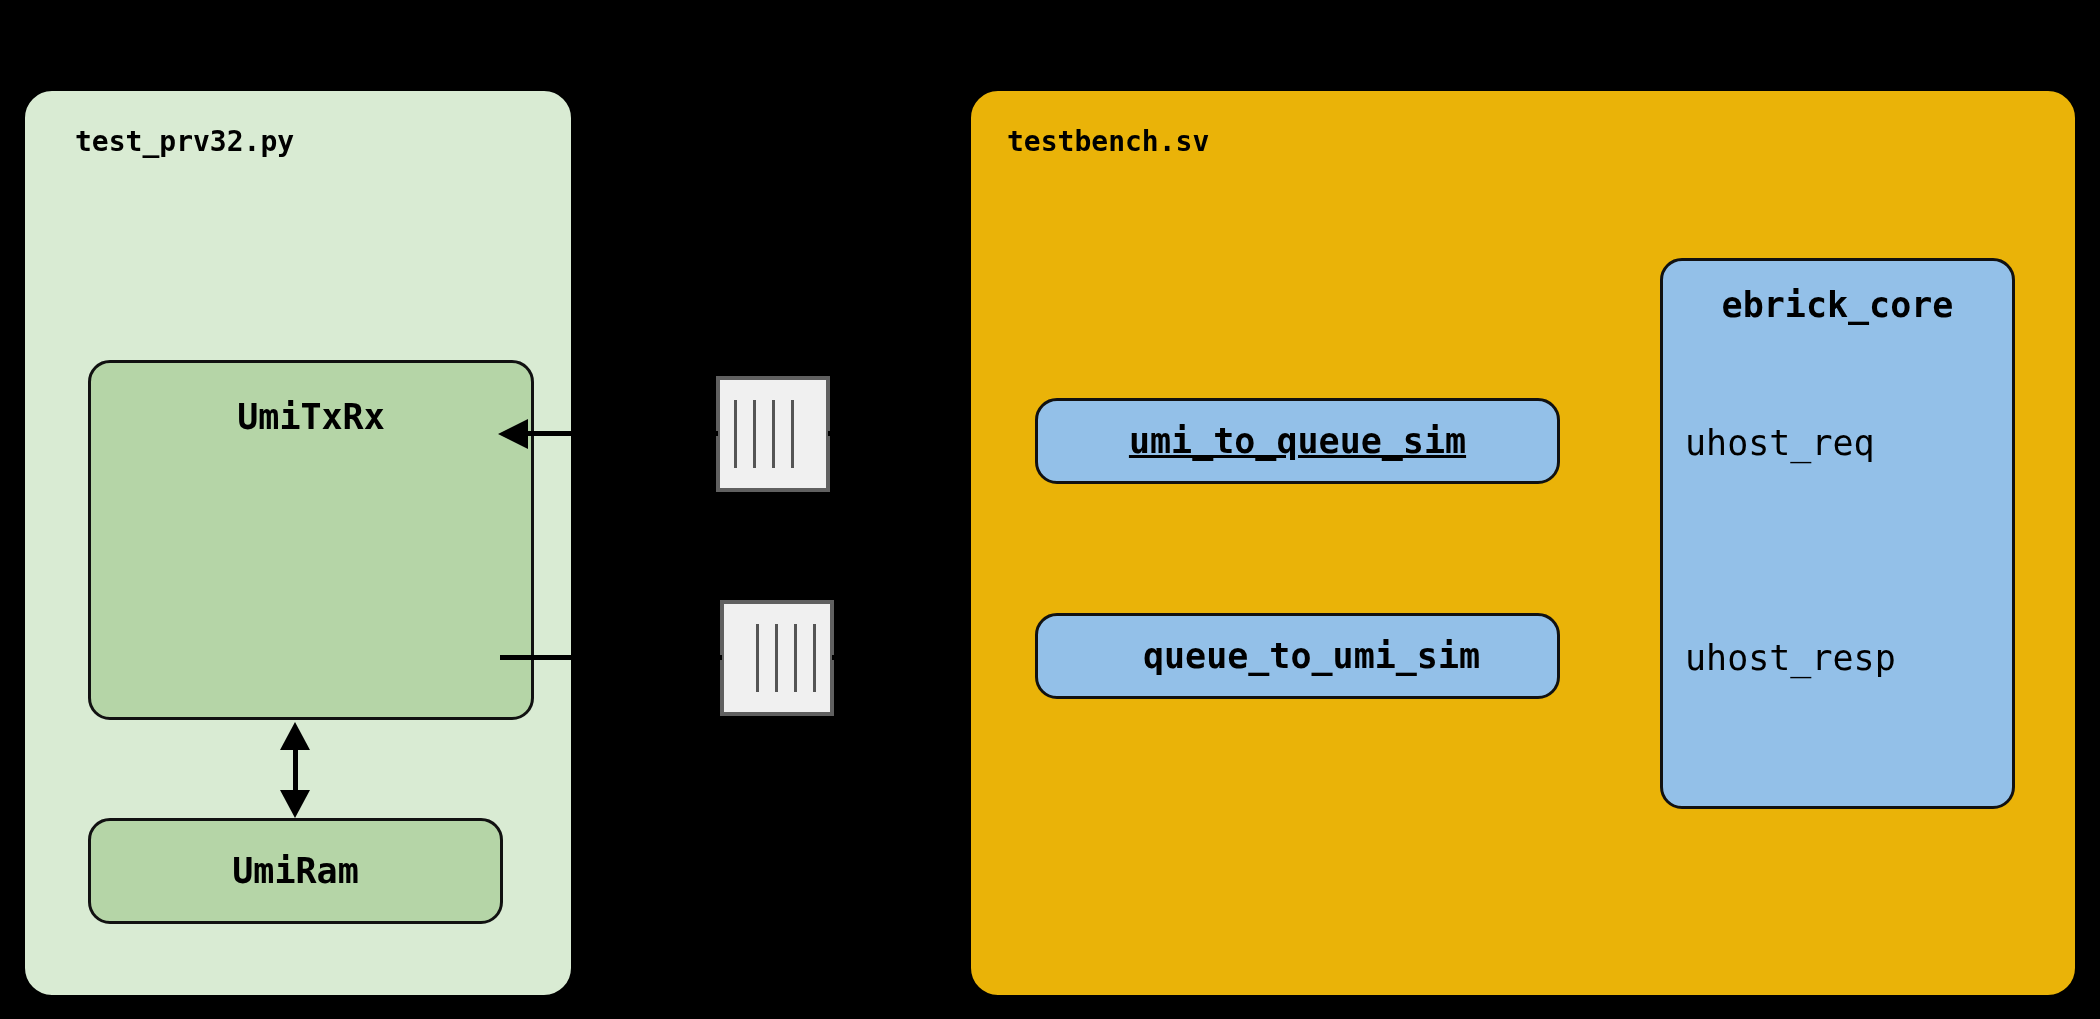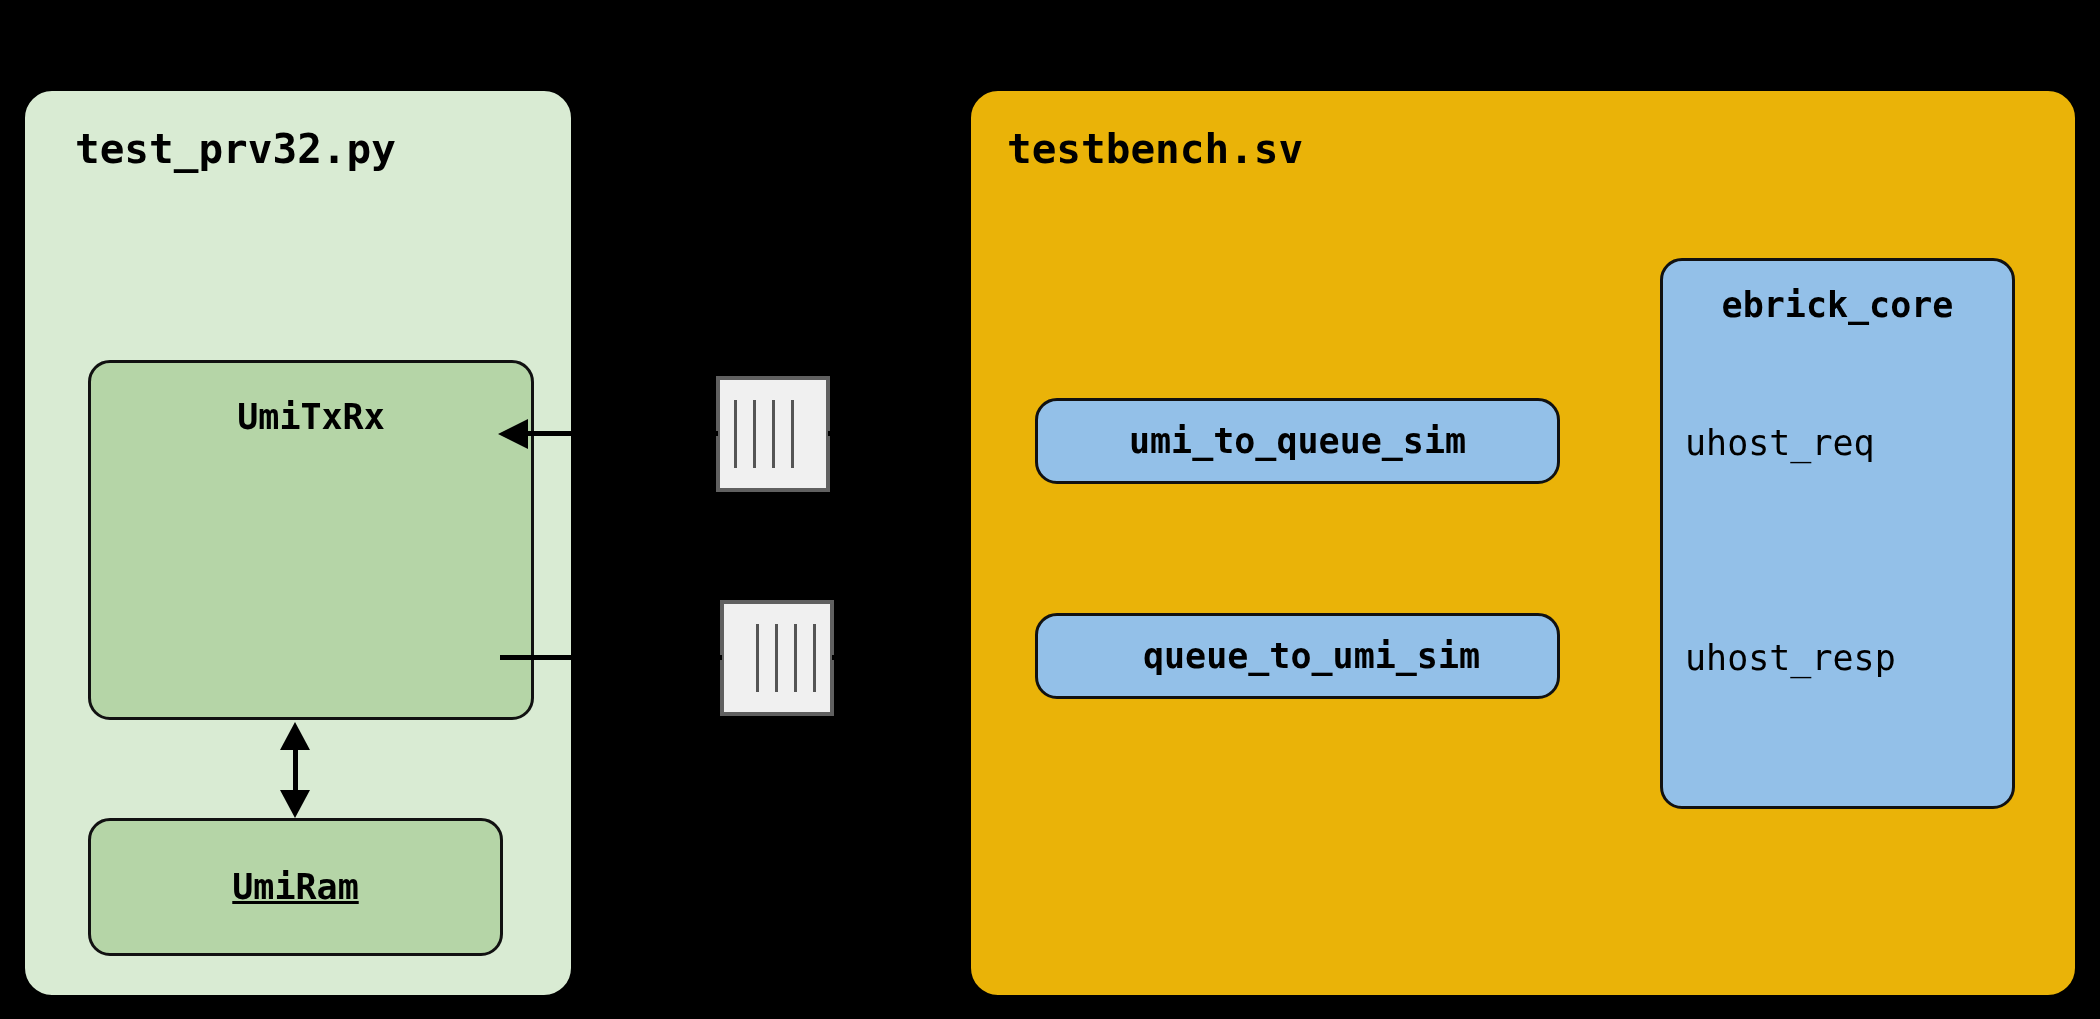--- a/index.html
+++ b/index.html
@@ -33,21 +33,21 @@
   #container-testbench {
     left: 968px;
     top: 88px;
     width: 1110px;
     height: 910px;
     background: #eab308;
   }
   .container-title {
     position: absolute;
     font-weight: bold;
-    font-size: 41px;
+    font-size: 28px;
     color: #000000;
     letter-spacing: 0px;
     white-space: nowrap;
   }
   #title-python  { left: 50px; top: 34px; }
   #title-testbench { left: 36px; top: 34px; }
 
   
   .box {
     position: absolute;
@@ -70,30 +70,30 @@
     width: 446px;
     height: 360px;
     align-items: flex-start;
     padding-top: 34px;
     font-size: 35px;
   }
   #box-umiram {
     left: 88px;
     top: 818px;
     width: 415px;
-    height: 138px;
-    font-size: 35px;
-    text-decoration: underline;
+    height: 106px;
+    font-size: 35px;
   }
   #box-umi-to-queue {
     left: 1035px;
     top: 398px;
     width: 525px;
     height: 86px;
     font-size: 35px;
+    text-decoration: underline;
   }
   #box-queue-to-umi {
     left: 1035px;
     top: 613px;
     width: 525px;
     height: 86px;
     font-size: 35px;
     padding-left: 28px;
   }
   #box-ebrick-core {

